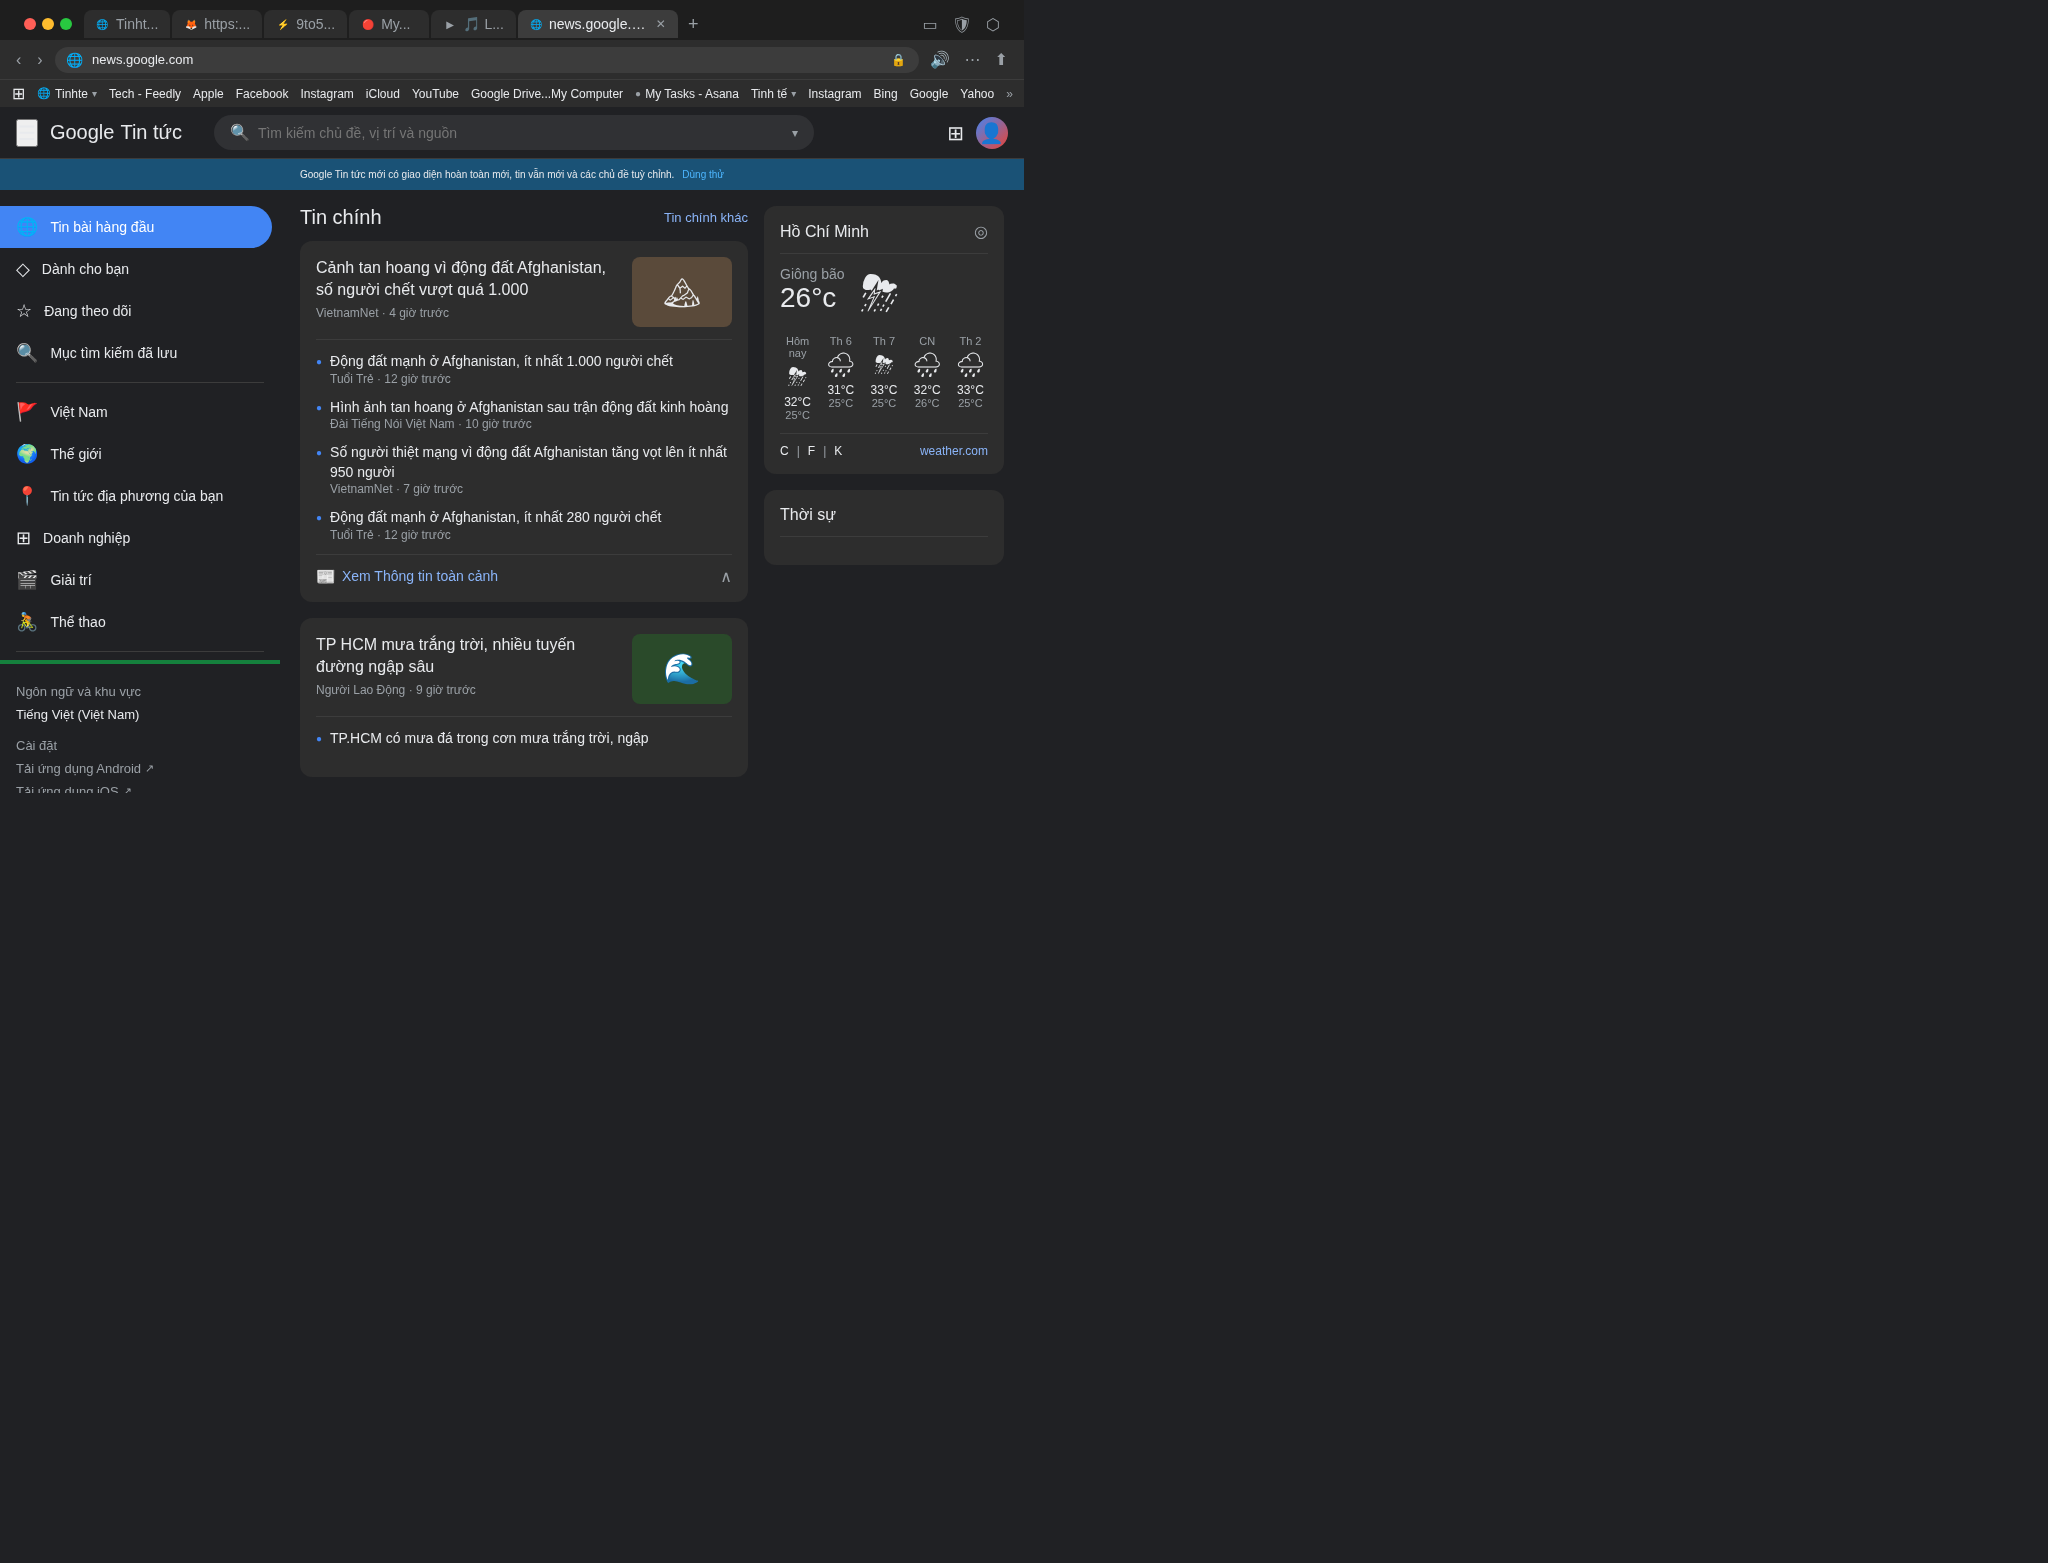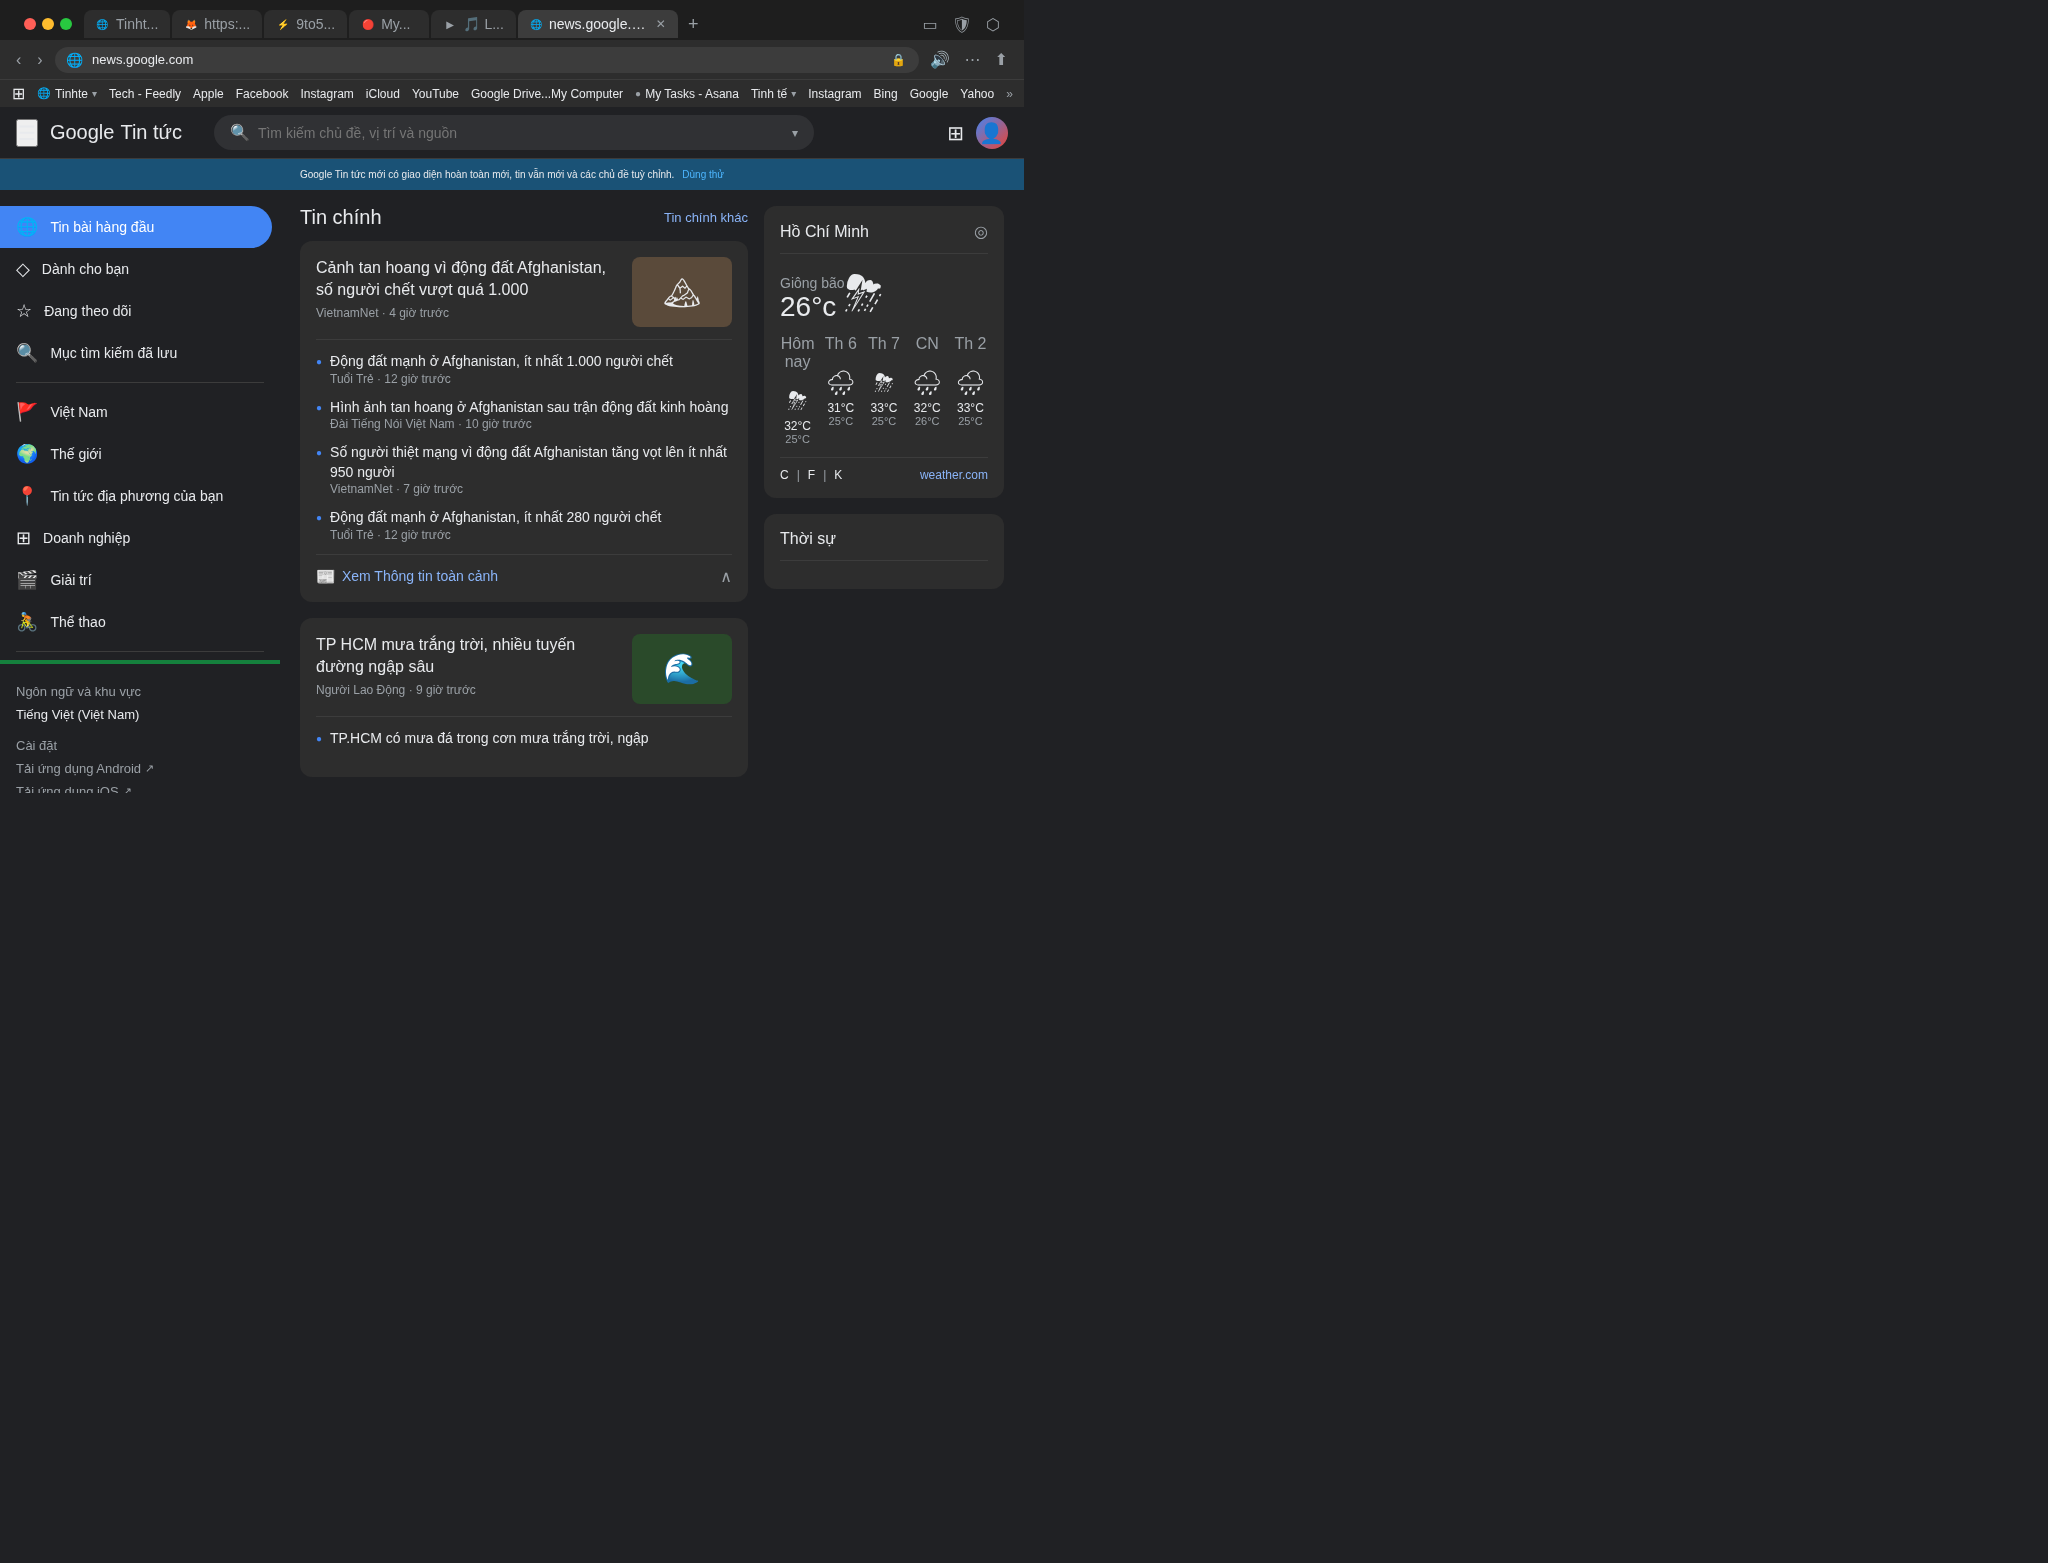--- a/index.html
+++ b/index.html
@@ -96,27 +96,27 @@
 
     .view-full { display: flex; align-items: center; gap: 6px; color: #8ab4f8; font-size: 14px; cursor: pointer; padding-top: 12px; border-top: 1px solid #3c3c3c; }
     .view-full-icon { font-size: 16px; }
     .chevron-up { margin-left: auto; color: #9aa0a6; font-size: 16px; }
 
     
     .weather-widget { background: #2d2d2d; border-radius: 12px; padding: 16px; margin-bottom: 16px; }
     .weather-city { font-size: 16px; font-weight: 500; color: #e8eaed; display: flex; align-items: center; justify-content: space-between; }
     .weather-location-icon { color: #9aa0a6; font-size: 16px; cursor: pointer; }
     .weather-divider { height: 1px; background: #3c3c3c; margin: 12px 0; }
-    .weather-current { display: flex; align-items: flex-end; }
+    .weather-current { display: flex; align-items: flex-start; gap: 16px; }
     .weather-desc { font-size: 14px; color: #9aa0a6; }
     .weather-temp { font-size: 28px; font-weight: 300; color: #e8eaed; }
     .weather-icon-large { font-size: 48px; }
     .weather-forecast { display: flex; gap: 8px; margin-top: 12px; }
     .forecast-day { flex: 1; text-align: center; }
-    .forecast-day-label { font-size: 16px; color: #9aa0a6; margin-bottom: 16px; }
+    .forecast-day-label { font-size: 11px; color: #9aa0a6; margin-bottom: 4px; }
     .forecast-icon { font-size: 24px; margin-bottom: 4px; }
     .forecast-high { font-size: 12px; color: #e8eaed; }
     .forecast-low { font-size: 11px; color: #9aa0a6; }
     .weather-units { display: flex; align-items: center; gap: 8px; margin-top: 12px; font-size: 12px; border-top: 1px solid #3c3c3c; padding-top: 10px; }
     .weather-unit-btn { color: #e8eaed; cursor: pointer; }
     .weather-unit-sep { color: #9aa0a6; }
     .weather-source { margin-left: auto; color: #8ab4f8; font-size: 12px; cursor: pointer; }
 
     
     .trending-widget { background: #2d2d2d; border-radius: 12px; padding: 16px; }

